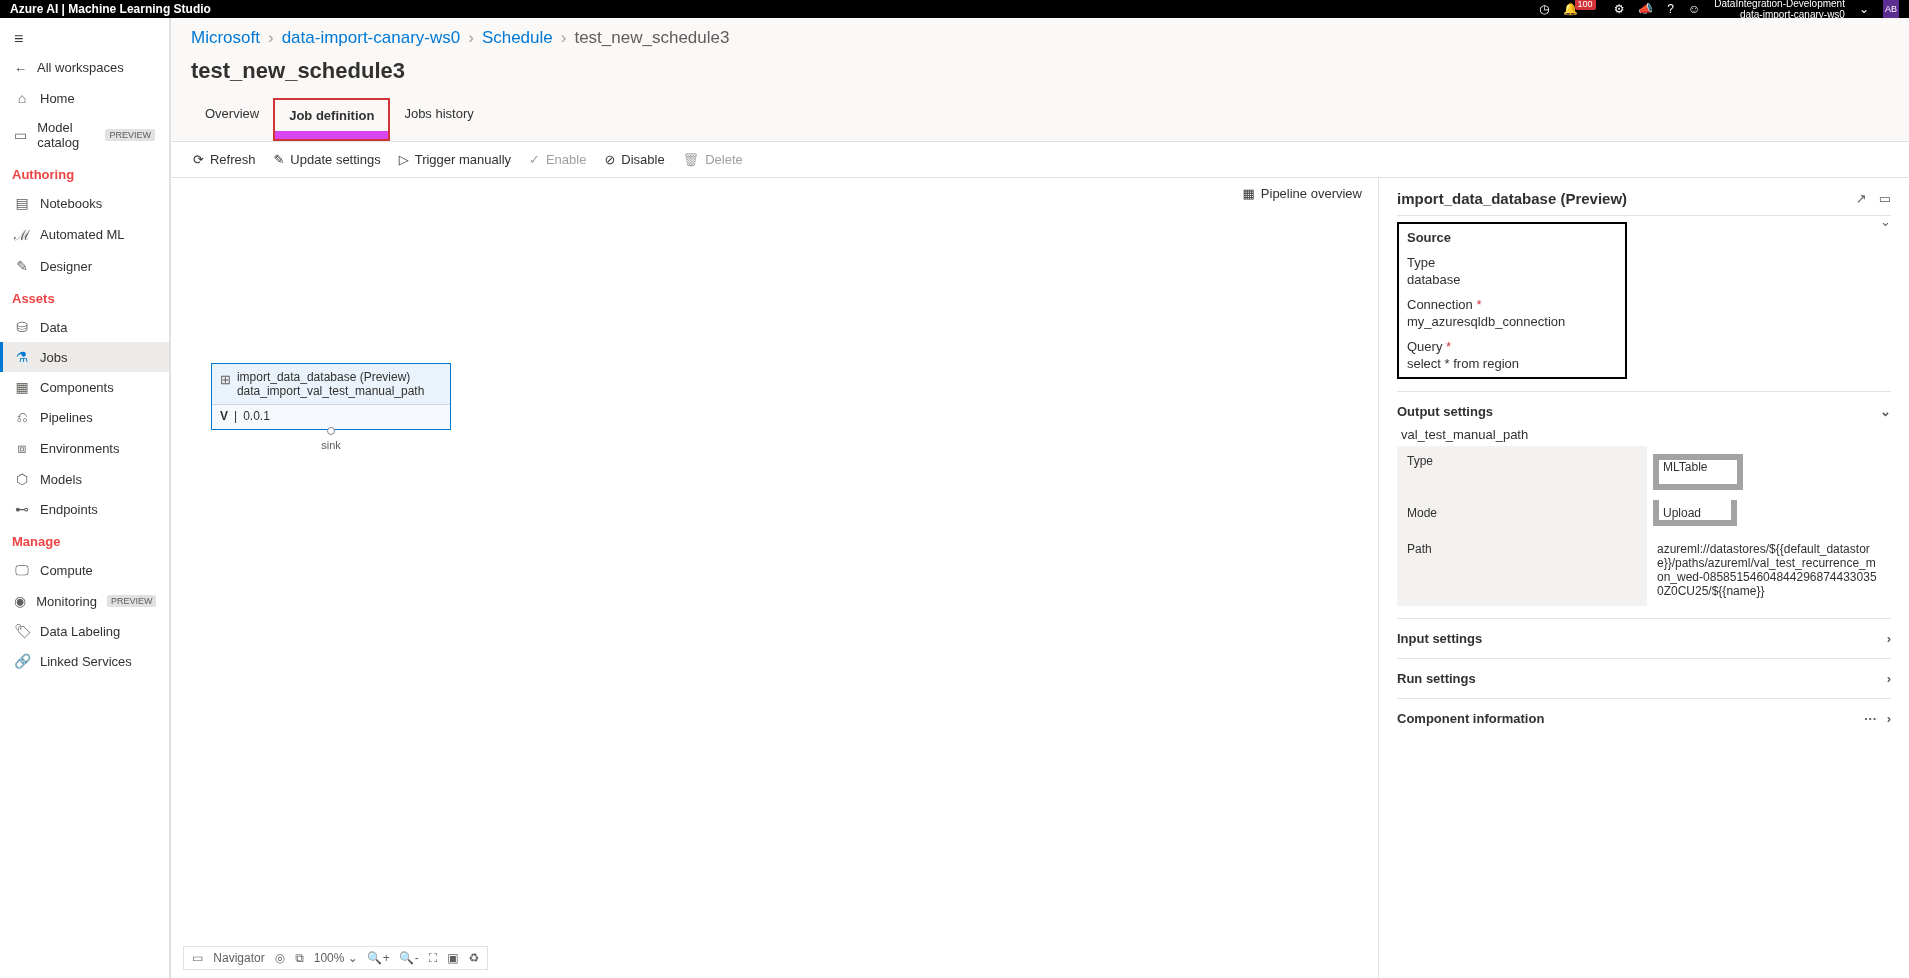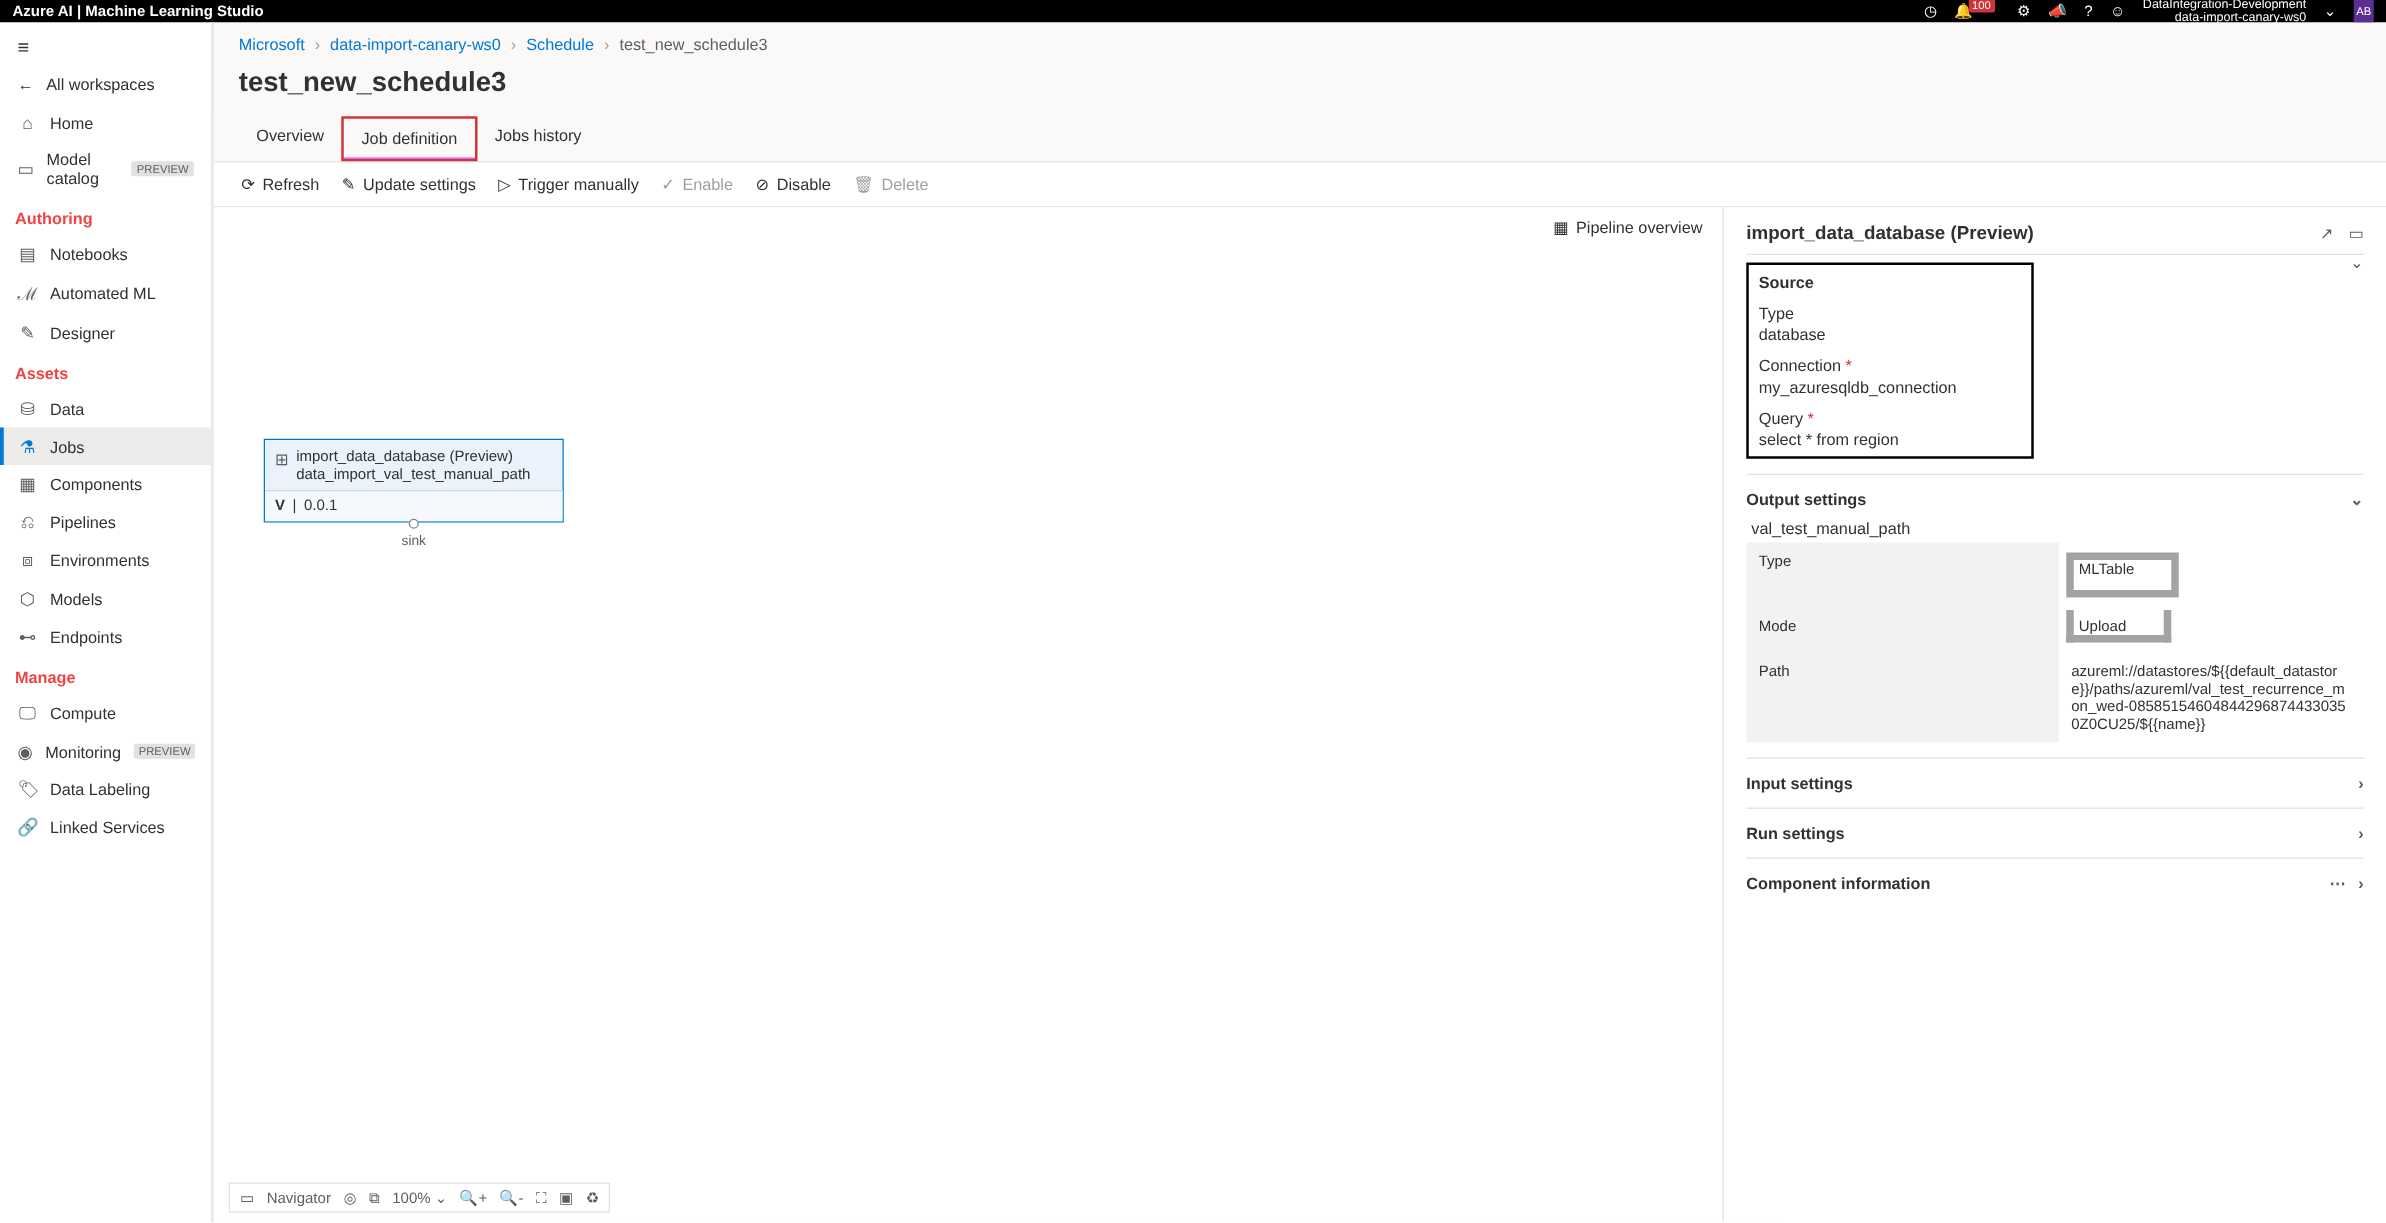--- a/index.html
+++ b/index.html
@@ -21,28 +21,28 @@
 .sidebar .back-row { display:flex; align-items:center; gap:10px; padding:8px 14px; cursor:pointer; font-size:13px;}
 .sidebar-section-title { font-weight:600; font-size:13px; padding: 10px 12px 6px; color:#ef4444;}
 .sidebar-item { display:flex; align-items:center; gap:10px; padding:7px 14px; cursor:pointer; font-size:13px; color:#323130; position:relative;}
 .sidebar-item.active { background:#edebe9; }
 .sidebar-item.active::before { content:""; position:absolute; left:0; top:0; bottom:0; width:3px; background:#0078d4;}
 .sidebar-item .icon { width:16px; text-align:center; color:#605e5c; font-size:14px;}
 .preview-tag { background:#e1e1e1; color:#605e5c; font-size:9px; padding:1px 4px; border-radius:2px; }
 
 
 .main { flex:1; display:flex; flex-direction:column; background:#faf9f8; border-left:1px solid #e1e1e1;}
-.breadcrumb { display:flex; align-items:center; gap:8px; padding: 10px 20px 4px; font-size:13px; color:#605e5c;}
+.breadcrumb { display:flex; align-items:center; gap:8px; padding: 10px 20px 4px; font-size:17px; color:#605e5c;}
 .breadcrumb a { color:#0078d4; text-decoration:none; cursor:pointer;}
 .breadcrumb .sep { color:#a19f9d; }
 .page-title { font-size:22px; font-weight:600; padding: 6px 20px 14px; }
 
 .tabs { display:flex; gap:0; padding: 0 20px; border-bottom:1px solid #e1e1e1; background:#faf9f8;}
 .tab { padding: 8px 14px; cursor:pointer; font-size:13px; color:#323130; border-bottom:2px solid transparent;}
-.tab.active { border-bottom:1px solid #d946ef; font-weight:400;text-align:center;}
+.tab.active { border-bottom:8px solid #d946ef; font-weight:700;text-align:center;}
 .tab-highlight { border: 2px solid #d13438; display:inline-block;}
 
 .toolbar { display:flex; align-items:center; gap:18px; padding: 10px 22px; border-bottom:1px solid #e1e1e1; background:#fff; font-size:13px;}
 .toolbar-btn { display:flex; align-items:center; gap:6px; cursor:pointer; color:#323130;}
 .toolbar-btn.disabled { color:#a19f9d; cursor:default;}
 .toolbar-btn .icon{ font-size:13px; }
 
 .content-row { flex:1; display:flex; overflow:hidden; background:#fff;}
 
 

